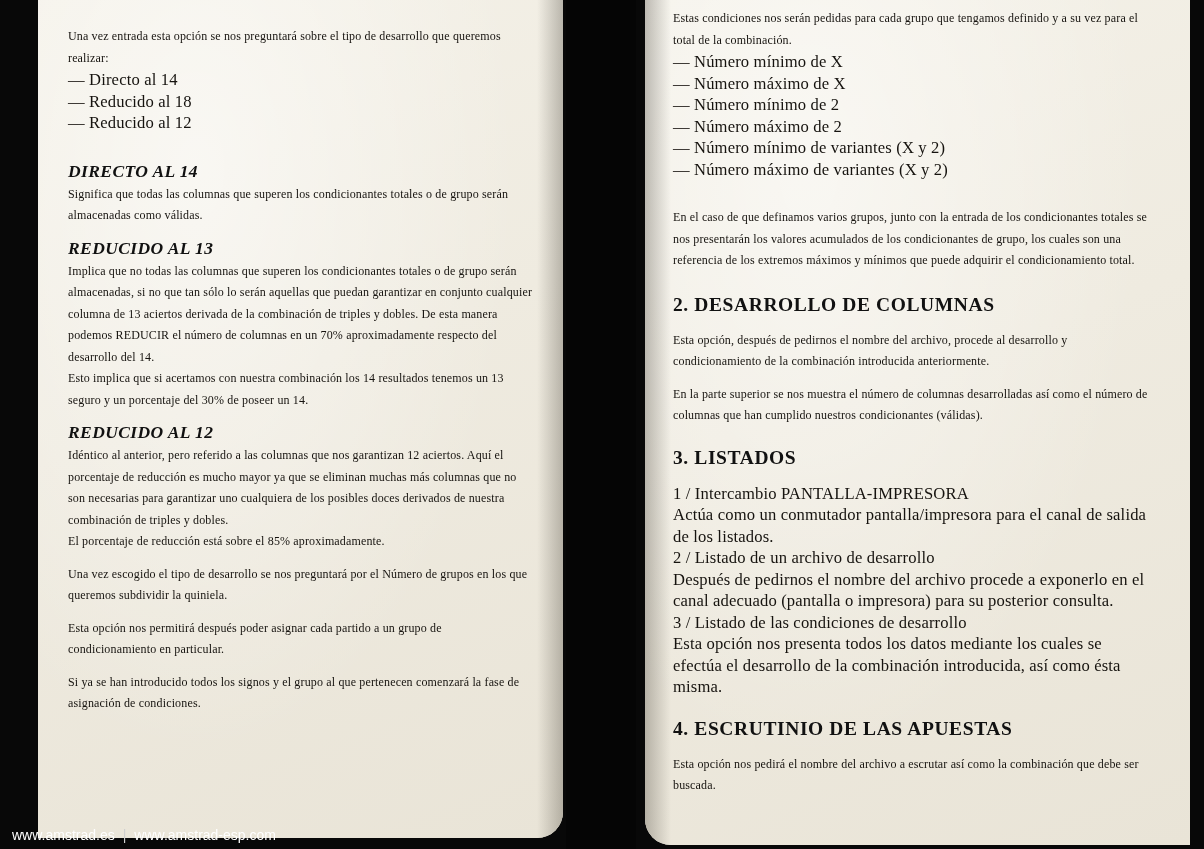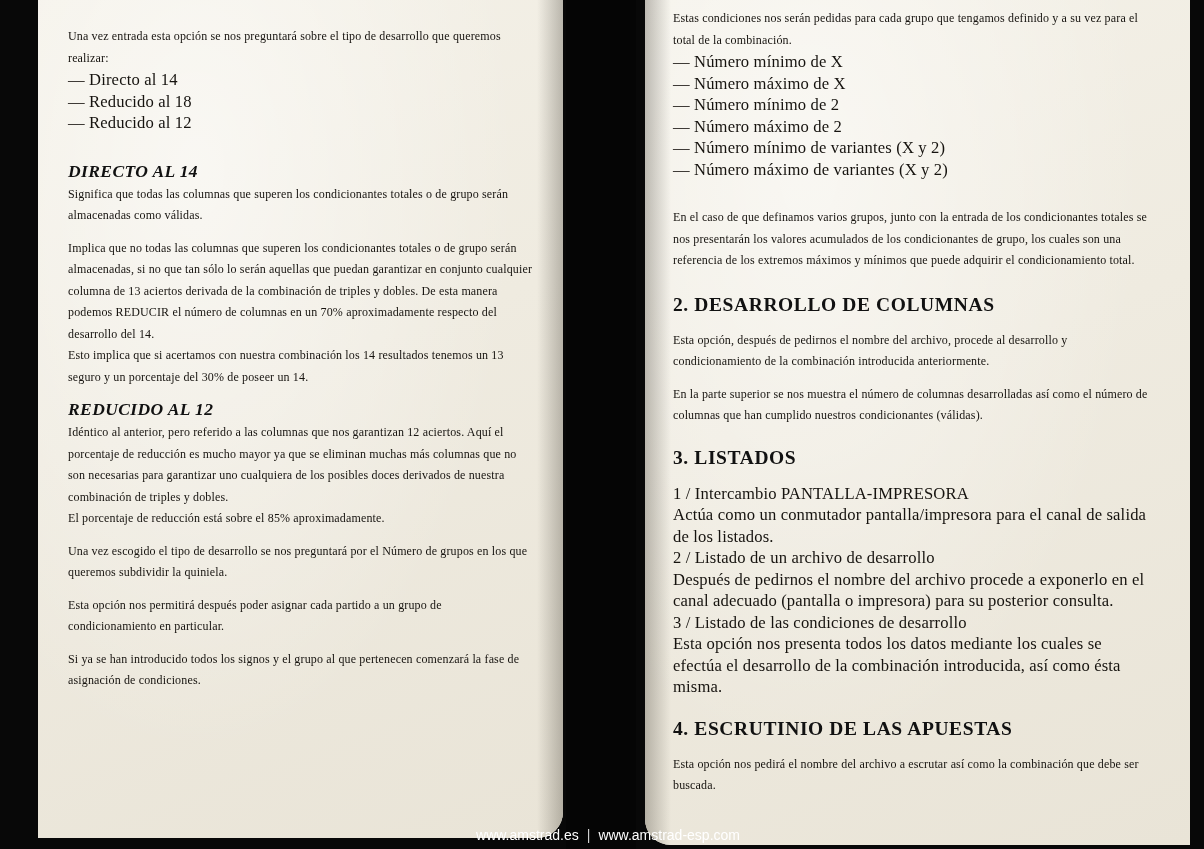--- a/index.html
+++ b/index.html
@@ -123,21 +123,20 @@
     left: 0;
     bottom: 2px;
     width: 1204px;
     height: 24px;
     color: #ffffff;
     font-family: "Liberation Sans", sans-serif;
     font-size: 14px;
     line-height: 24px;
     padding-left: 12px;
     box-sizing: border-box;
-    text-align: center;
   }
   .footer a {
     color: #ffffff;
     text-decoration: none;
   }
   .footer .sep {
     color: #cfcfcf;
     padding: 0 8px;
   }
   
@@ -168,20 +167,21 @@
 
       <div class="list">
         <div>— Directo al 14</div>
         <div>— Reducido al 18</div>
         <div>— Reducido al 12</div>
       </div>
 
       <h3 class="h-ital">DIRECTO AL 14</h3>
       <p class="body">Significa que todas las columnas que superen los condicionantes totales o de grupo serán almacenadas como válidas.</p>
 
+      <h3 class="h-ital">REDUCIDO AL 13</h3>
       <p class="body nogap">Implica que no todas las columnas que superen los condicionantes totales o de grupo serán almacenadas, si no que tan sólo lo serán aquellas que puedan garantizar en conjunto cualquier columna de 13 aciertos derivada de la combinación de triples y dobles. De esta manera podemos REDUCIR el número de columnas en un 70% aproximadamente respecto del desarrollo del 14.</p>
       <p class="body">Esto implica que si acertamos con nuestra combinación los 14 resultados tenemos un 13 seguro y un porcentaje del 30% de poseer un 14.</p>
 
       <h3 class="h-ital">REDUCIDO AL 12</h3>
       <p class="body nogap">Idéntico al anterior, pero referido a las columnas que nos garantizan 12 aciertos. Aquí el porcentaje de reducción es mucho mayor ya que se eliminan muchas más columnas que no son necesarias para garantizar uno cualquiera de los posibles doces derivados de nuestra combinación de triples y dobles.</p>
       <p class="body">El porcentaje de reducción está sobre el 85% aproximadamente.</p>
 
       <p class="body">Una vez escogido el tipo de desarrollo se nos preguntará por el Número de grupos en los que queremos subdividir la quiniela.</p>
       <p class="body">Esta opción nos permitirá después poder asignar cada partido a un grupo de condicionamiento en particular.</p>
       <p class="body">Si ya se han introducido todos los signos y el grupo al que pertenecen comenzará la fase de asignación de condiciones.</p>

